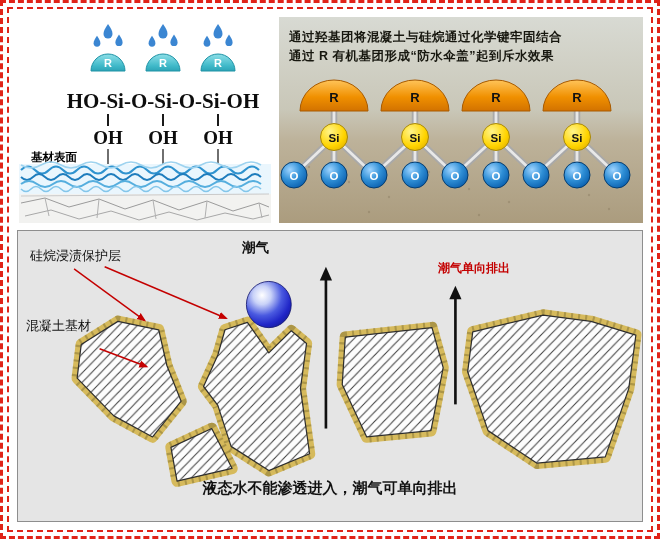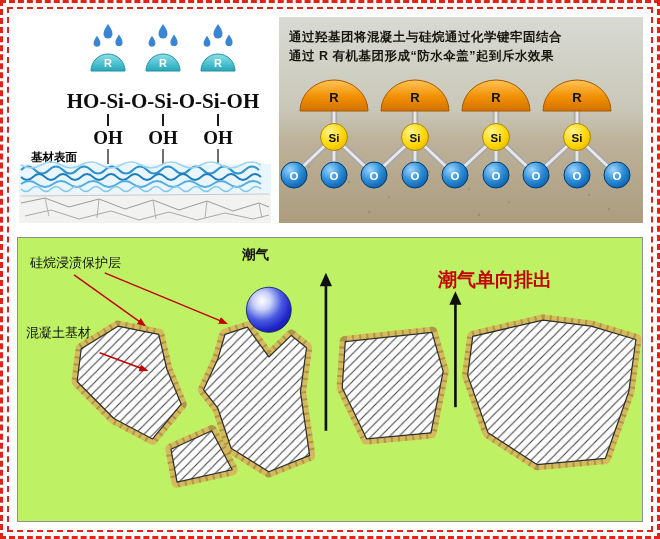--- a/index.html
+++ b/index.html
@@ -4,27 +4,27 @@
 <style>
   html,body{margin:0;padding:0;background:#ffffff;}
   body{width:660px;height:539px;font-family:"Liberation Sans",sans-serif;}
   .frame{box-sizing:border-box;width:660px;height:539px;border:3px dashed #e02318;padding:4px;background:#fff;}
   .inner{box-sizing:border-box;height:100%;border:2px dashed #e02318;padding:8px;display:flex;flex-direction:column;}
   .top-row{display:flex;gap:6px;height:206px;flex:0 0 auto;}
   .panel-left{position:relative;width:256px;height:206px;background:#fff;}
   .panel-right{position:relative;flex:1;height:206px;overflow:hidden;}
   .panel-right svg{display:block;width:100%;height:206px;}
   .caption-overlay{position:absolute;left:10px;top:11px;right:6px;font-size:12.5px;font-weight:700;color:#17170f;line-height:19px;letter-spacing:.5px;}
-  .panel-bottom{position:relative;flex:1;margin-top:14px;border:1px solid #8e8e8e;background:#bef264;overflow:hidden;}
+  .panel-bottom{position:relative;flex:1;margin-top:7px;border:1px solid #8e8e8e;background:#e5e5e5;overflow:hidden;}
   .panel-bottom svg{position:absolute;left:0;top:0;width:100%;height:100%;}
   .lbl{position:absolute;color:#101010;white-space:nowrap;}
   #coating-label{left:12px;top:16px;font-size:13px;}
   #substrate-label{left:8px;top:86px;font-size:13px;}
   #moisture-label{left:224px;top:8px;width:60px;text-align:left;font-size:13.5px;font-weight:700;}
-  #oneway-label{left:420px;top:29px;font-size:19px;font-weight:700;color:#c40000;}
+  #oneway-label{left:420px;top:29px;font-size:12px;font-weight:700;color:#c40000;}
   #bottom-caption{left:0;right:0;top:248px;text-align:center;font-size:15px;font-weight:700;color:#111;}
   
   .coat{fill:none;stroke:#d6ba5c;stroke-width:11;stroke-linejoin:round;}
   .speck{fill:none;stroke:#7a6a2e;stroke-width:11;stroke-linejoin:round;stroke-dasharray:2 5;opacity:.45;}
   .rock{fill:url(#hatch);stroke:#2e2e2e;stroke-width:1.2;stroke-linejoin:round;}
 </style>
 </head>
 <body>
 
 <div class="frame">
@@ -305,16 +305,17 @@
         <line x1="55" y1="36" x2="124" y2="85" marker-end="url(#mRed)"></line>
         <line x1="85" y1="34" x2="204" y2="83" marker-end="url(#mRed)"></line>
       </g>
       <line x1="80" y1="112" x2="126" y2="129" stroke="#c40000" stroke-width="1.6" marker-end="url(#mRed)"></line>
     </svg>
 
     <div class="lbl" id="coating-label">硅烷浸渍保护层</div>
     <div class="lbl" id="substrate-label">混凝土基材</div>
     <div class="lbl" id="moisture-label">潮气</div>
     <div class="lbl" id="oneway-label">潮气单向排出</div>
+    <div class="lbl" id="bottom-caption">液态水不能渗透进入，潮气可单向排出</div>
   </div>
 
  </div>
 </div>
 
 </body></html>

